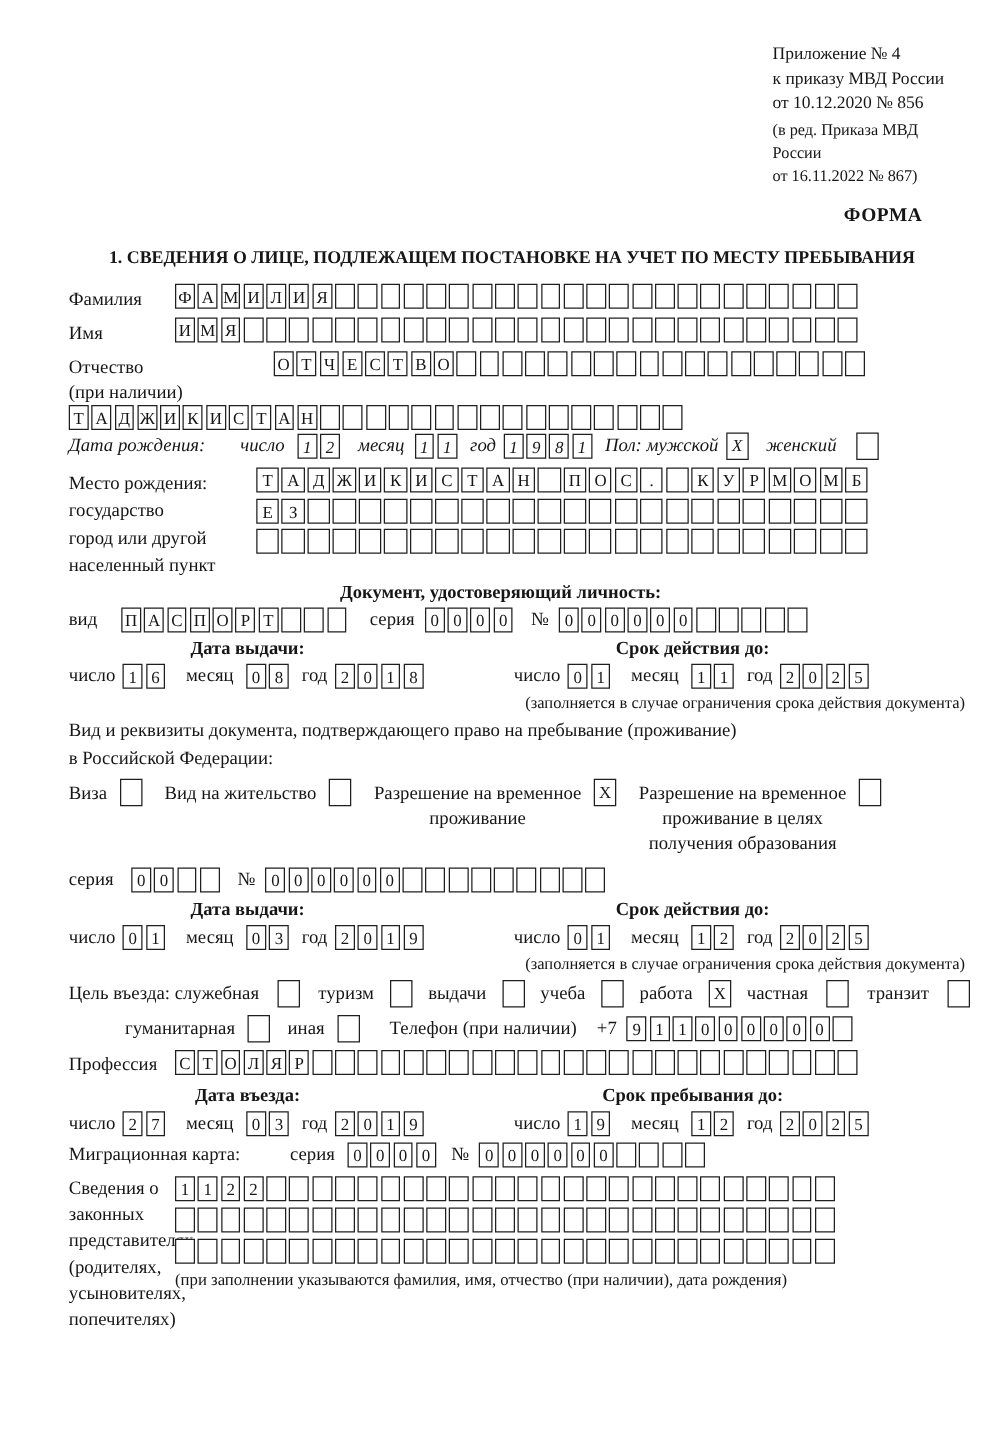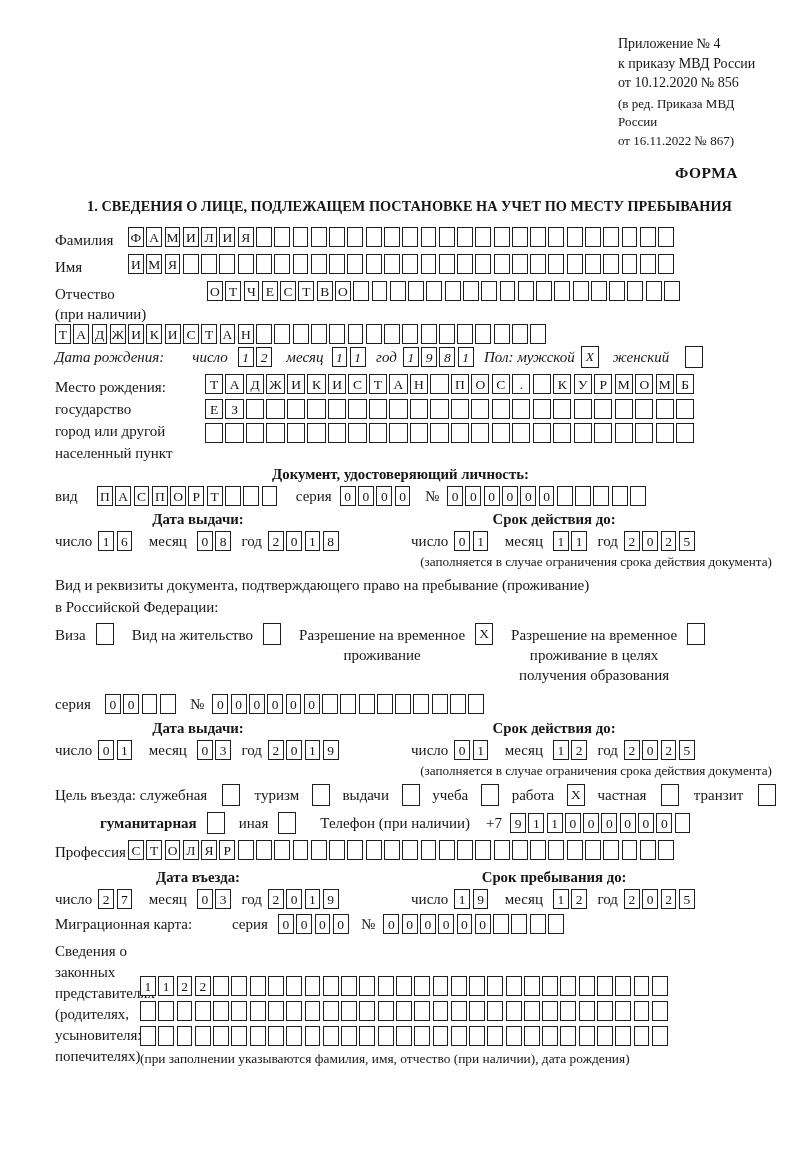--- a/index.html
+++ b/index.html
@@ -14,21 +14,21 @@
 
   .appendix { margin-left: 563px; font-size: 14px; line-height: 19.5px; }
   .appendix .edition { margin-top: 2px; font-size: 13px; line-height: 18.5px; }
   .forma { text-align: right; margin: 14px 38px 0 0; font-weight: bold; font-size: 15.5px; letter-spacing: .5px; }
 
   .title { text-align: center; font-weight: bold; font-size: 16px; line-height: 26px; margin-top: 15px; }
   .blank-line { display: inline-block; width: 56px; height: 14px; border-bottom: 2.2px solid #2b2b2b; margin-left: 14px; }
   .sec-heading { text-align: center; font-weight: bold; font-size: 14.3px; margin-top: 16px; white-space: nowrap; margin-left: -12px; }
 
   .rows { margin-top: 12px; }
-  .frow { display: flex; align-items: flex-start; margin-bottom: 4px; }
+  .frow { display: flex; align-items: flex-start; margin-bottom: 4px; gap: 12px; }
   .lbl { flex: 0 0 auto; padding-top: 3px; line-height: 20px; }
   .w73  { width: 73px; }
   .w128 { width: 128px; }
   .w152 { width: 152px; }
   .w165 { width: 165px; }
   .w42  { width: 42px; }
 
   .boxes { display: inline-flex; flex-wrap: nowrap; }
   .cell {
     flex: 0 0 auto; display: inline-block;
@@ -39,21 +39,21 @@
   .checkbox {
     flex: 0 0 auto; display: inline-block;
     width: 18px; height: 22px; border: 1.7px solid #1f1f1f;
     text-align: center; font-size: 13.5px; line-height: 20px; background: #fff;
   }
 
   .irow { display: flex; align-items: center; margin-bottom: 5px; }
   .ml6 { margin-left: 6px; } .ml8 { margin-left: 8px; } .ml10 { margin-left: 10px; }
   .ml12 { margin-left: 12px; } .ml14 { margin-left: 14px; } .ml16 { margin-left: 16px; }
   .ml18 { margin-left: 18px; } .ml24 { margin-left: 24px; } .ml28 { margin-left: 28px; }
-  .ml45 { margin-left: 45px; font-weight: bold; }
+  .ml45 { margin-left: 45px; }
 
   .mp-block { display: flex; align-items: flex-start; margin-bottom: 2px; }
   .mp-labels { width: 150px; line-height: 22px; padding-top: 2px; }
   .mp-rows .boxes { margin-bottom: 4.6px; }
 
   .center-bold { text-align: center; font-weight: bold; margin: 1px 30px 3px 0; font-size: 14.8px; }
 
   .datepair { display: flex; align-items: flex-start; margin-bottom: 2px; }
   .dategroup .datehead { text-align: center; font-weight: bold; margin-bottom: 3px; font-size: 14.8px; }
   .daterow { display: flex; align-items: center; }
@@ -61,21 +61,21 @@
   .note { font-size: 13.2px; line-height: 17px; }
   .note-right { text-align: right; margin: 2px 4px 5px 0; }
 
   .plain-text { line-height: 21px; margin-bottom: 1px; }
   .permit-row { display: flex; align-items: flex-start; margin: 5px 0 9px; }
   .pgroup { display: flex; align-items: flex-start; }
   .ptext { line-height: 20px; padding-top: 2px; }
   .pcenter { text-align: center; }
   .pbox { margin-left: 10px; }
 
-  .rep-block { display: flex; align-items: flex-end; }
+  .rep-block { display: flex; align-items: flex-start; }
   .rep-labels { width: 85px; line-height: 21px; }
   .rep-rows .boxes { margin-bottom: 5px; }
   .rep-note { margin-top: 2px; font-size: 13.4px; }
 </style>
 </head>
 <body>
 
 <div class="page">
 
   <div class="appendix">

